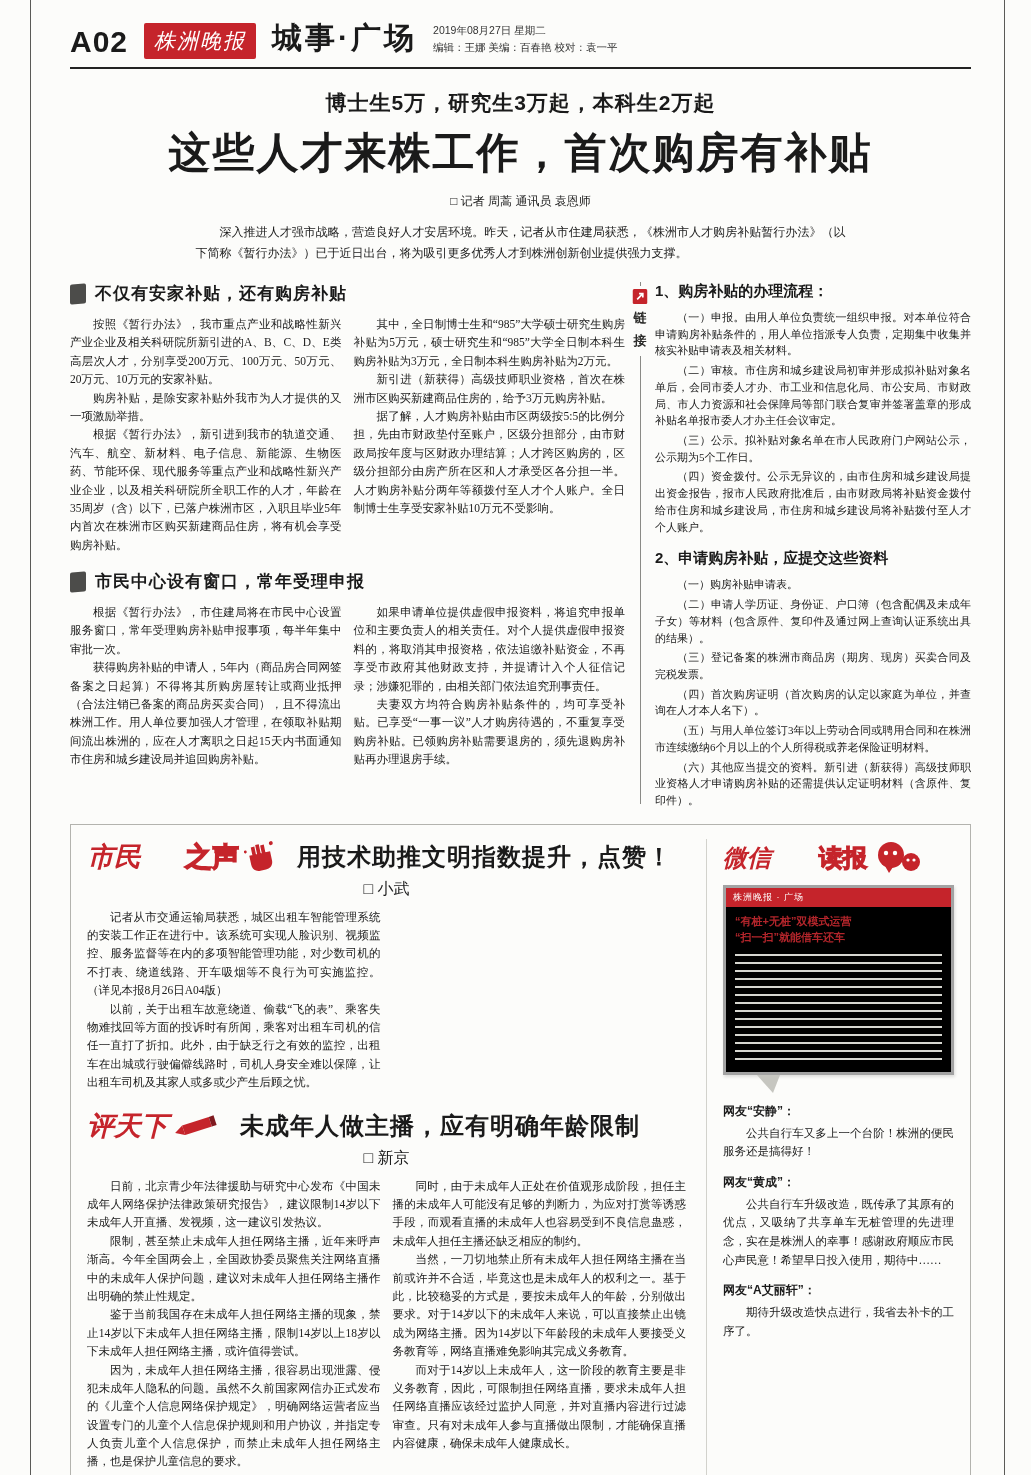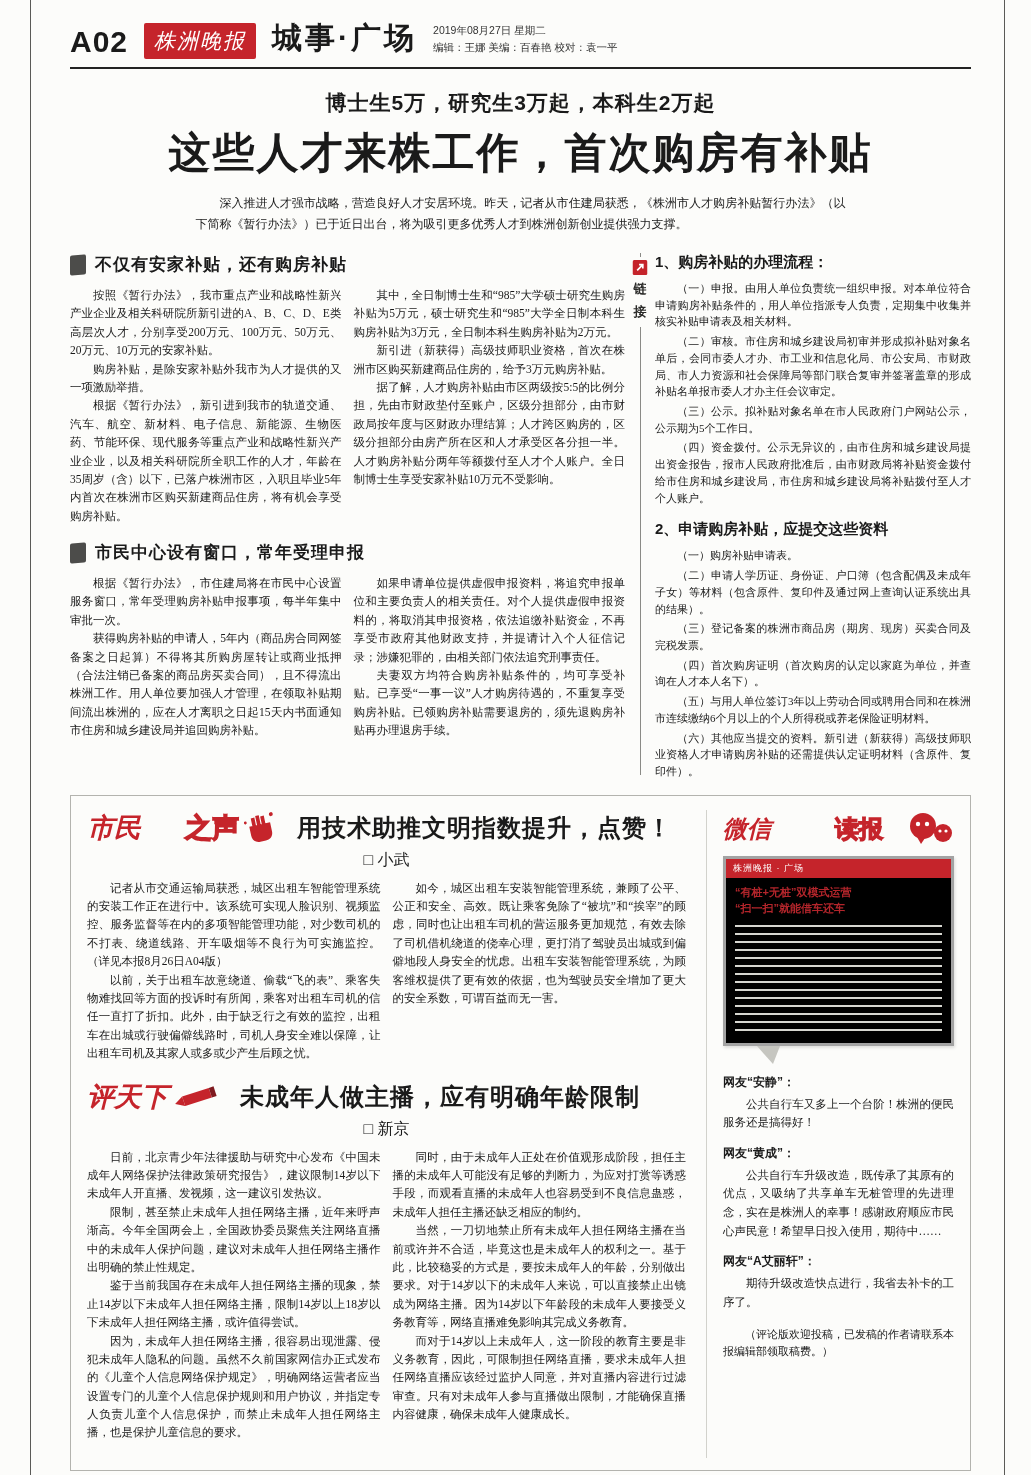--- a/index.html
+++ b/index.html
@@ -56,21 +56,21 @@
   .sec-head h2 { margin:0; font-family:"Liberation Sans",sans-serif; font-weight:900; font-size:24px; letter-spacing:1px; }
   .mini-byline { text-align:center; font-family:"Liberation Sans",sans-serif; font-size:16px; margin:4px 0 8px; }
 
   .logo-stamp { position:relative; display:flex; align-items:center; gap:4px; flex:none; }
   .logo-red-solid { color:#c5242b; font-weight:900; font-style:italic; font-size:27px; font-family:"Liberation Sans",sans-serif; }
   .logo-red-outline { color:#fcfcfa; -webkit-text-stroke:1.3px #c5242b; font-weight:900; font-size:27px; font-family:Liberation Mono, monospace;margin-left:40px; }
   .stamp-svg { width:34px; height:34px; transform:rotate(-12deg); }
   .pencil-svg { width:46px; height:18px; transform:rotate(-18deg); margin-left:2px; }
 
   .weixin-col { border-left:1px solid #d2d2cc; padding-left:16px; }
-  .logo-weixin { display:flex; align-items:center; gap:24px; margin:2px 0 10px; }
+  .logo-weixin { display:flex; align-items:center; gap:8px; margin:2px 0 10px; }
   .bubble-svg { width:46px; height:34px; }
 
   .clip-card { border:3px solid #a3a3a3; background:#000000; box-shadow:1px 2px 3px rgba(0,0,0,.12); }
   .clip-head { background:#c5242b; color:#fff; font-family:"Liberation Sans",sans-serif; font-size:9px; padding:3px 7px; letter-spacing:1px; }
   .clip-title { font-family:"Liberation Sans",sans-serif; font-weight:800; font-size:11px; color:#b3252b; padding:7px 9px 2px; line-height:1.45; }
   .clip-lines { height:108px; margin:6px 9px 10px;
     background:repeating-linear-gradient(#d6d6d0 0 2px, transparent 2px 8px); }
   .bubble-tail { width:0; height:0; border-left:16px solid transparent; border-right:7px solid transparent;
                  border-top:18px solid #c6c6c0; margin:0 0 10px 34px; }
 
@@ -95,20 +95,21 @@
       <div class="date-block">
         <div>2019年08月27日 星期二</div>
         <div>编辑：王娜 美编：百春艳 校对：袁一平</div>
       </div>
     </header>
     <div class="header-rule"></div>
 
     <section>
       <h2 class="kicker">博士生5万，研究生3万起，本科生2万起</h2>
       <h1 class="headline">这些人才来株工作，首次购房有补贴</h1>
+      <div class="byline">□ 记者 周蒿 通讯员 袁恩师</div>
       <p class="lead">深入推进人才强市战略，营造良好人才安居环境。昨天，记者从市住建局获悉，《株洲市人才购房补贴暂行办法》（以下简称《暂行办法》）已于近日出台，将为吸引更多优秀人才到株洲创新创业提供强力支撑。</p>
     </section>
 
     <div class="top-grid">
 
       <div class="left-block">
         <div class="sec-title">
           <span class="marker"></span>
           <h3>不仅有安家补贴，还有购房补贴</h3>
         </div>
@@ -187,21 +188,20 @@
               </div>
               <h2>用技术助推文明指数提升，点赞！</h2>
             </div>
             <div class="mini-byline">□ 小武</div>
             <div class="two-col">
               <div class="col">
                 <p class="body">记者从市交通运输局获悉，城区出租车智能管理系统的安装工作正在进行中。该系统可实现人脸识别、视频监控、服务监督等在内的多项智能管理功能，对少数司机的不打表、绕道线路、开车吸烟等不良行为可实施监控。（详见本报8月26日A04版）</p>
                 <p class="body">以前，关于出租车故意绕道、偷载“飞的表”、乘客失物难找回等方面的投诉时有所闻，乘客对出租车司机的信任一直打了折扣。此外，由于缺乏行之有效的监控，出租车在出城或行驶偏僻线路时，司机人身安全难以保障，让出租车司机及其家人或多或少产生后顾之忧。</p>
               </div>
               <div class="col">
-                <p class="body">如今，城区出租车安装智能管理系统，兼顾了公平、公正和安全、高效。既让乘客免除了“被坑”和“挨宰”的顾虑，同时也让出租车司机的营运服务更加规范，有效去除了司机借机绕道的侥幸心理，更打消了驾驶员出城或到偏僻地段人身安全的忧虑。出租车安装智能管理系统，为顾客维权提供了更有效的依据，也为驾驶员安全增加了更大的安全系数，可谓百益而无一害。</p>
               </div>
             </div>
           </section>
 
           <section style="margin-top:14px;">
             <div class="sec-head">
               <div class="logo-stamp">
                 <span class="logo-red-solid">评天下</span>
                 <svg class="pencil-svg" viewBox="0 0 46 14">
                   <polygon points="0,7 9,2 9,12" fill="#c5242b"></polygon>
@@ -261,20 +261,19 @@
             <div class="comment">
               <div class="cname">网友“黄成”：</div>
               <p>公共自行车升级改造，既传承了其原有的优点，又吸纳了共享单车无桩管理的先进理念，实在是株洲人的幸事！感谢政府顺应市民心声民意！希望早日投入使用，期待中……</p>
             </div>
             <div class="comment">
               <div class="cname">网友“A艾丽轩”：</div>
               <p>期待升级改造快点进行，我省去补卡的工序了。</p>
             </div>
           </div>
 
-          <p class="note">（评论版欢迎投稿，已发稿的作者请联系本报编辑部领取稿费。）</p>
         </aside>
 
       </div>
     </div>
 
   </div>
 </div>
 
 </body></html>

